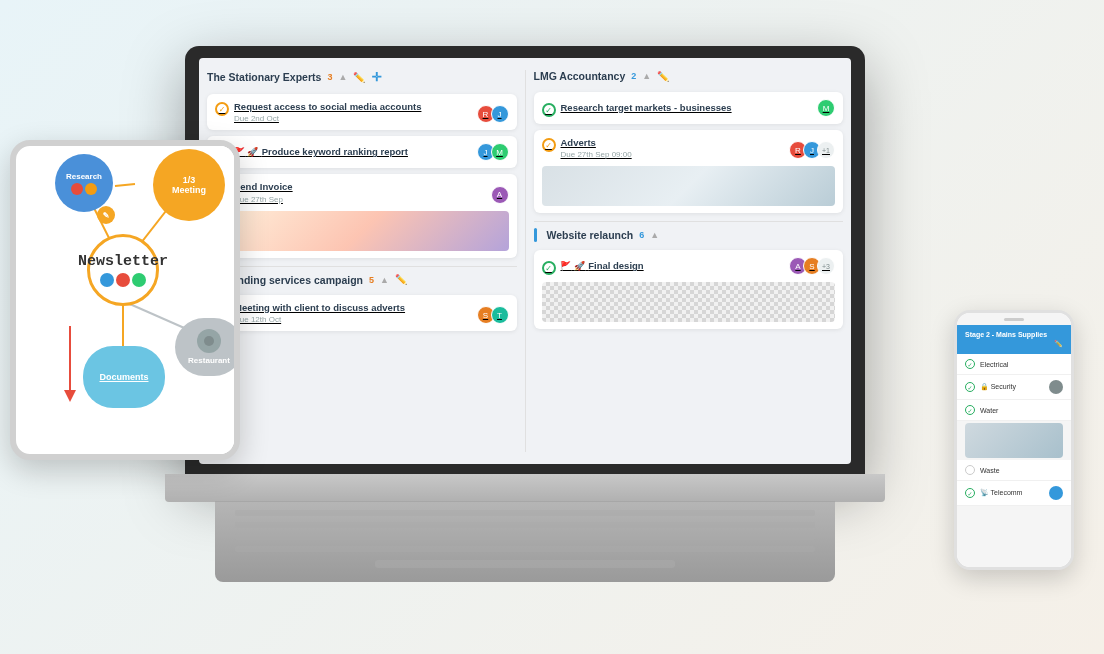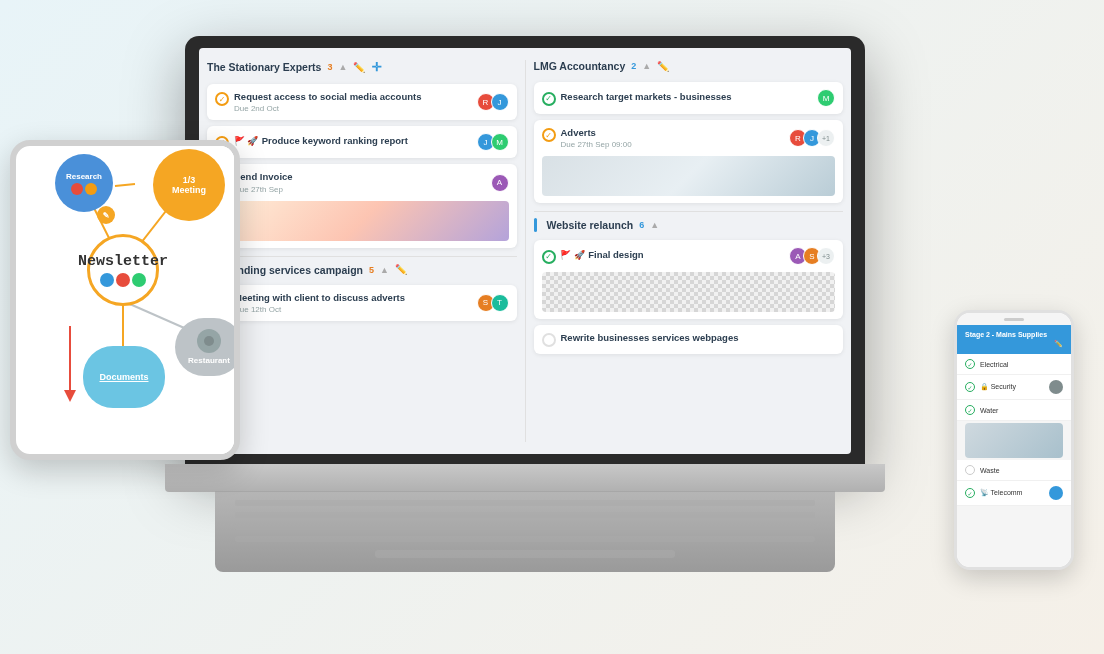--- a/index.html
+++ b/index.html
@@ -17,21 +17,21 @@
       position: relative;
       width: 1104px;
       height: 654px;
       background: linear-gradient(135deg, #e8f4f8 0%, #f5f0e8 100%);
     }
 
     
     .laptop {
       position: absolute;
       left: 185px;
-      top: 36px;
+      top: 46px;
       width: 700px;
       height: 560px;
     }
     .laptop-screen-border {
       position: absolute;
       top: 0; left: 0;
       width: 680px;
       height: 430px;
       background: #2a2a2a;
       border-radius: 14px 14px 0 0;
@@ -125,22 +125,23 @@
       padding: 7px 8px;
       box-shadow: 0 1px 4px rgba(0,0,0,0.08);
       display: flex;
       flex-direction: column;
       gap: 3px;
       position: relative;
       overflow: hidden;
     }
     .task-card-top {
       display: flex;
-      align-items: center;
+      align-items: flex-end;
       justify-content: space-between;
+      text-decoration: underline;
     }
     .task-card-left {
       display: flex;
       align-items: flex-start;
       gap: 5px;
     }
     .check-circle {
       width: 14px;
       height: 14px;
       border: 2px solid #e0e0e0;
@@ -539,30 +540,20 @@
                     <div class="avatar-sm a4">A</div>
                     <div class="avatar-sm a5">S</div>
                     <div class="avatar-plus">+3</div>
                   </div>
                 </div>
                 <div class="task-image">
                   <div class="task-image-placeholder checkered"></div>
                 </div>
               </div>
 
-              <div class="task-card">
-                <div class="task-card-top">
-                  <div class="task-card-left">
-                    <div class="check-circle"></div>
-                    <div>
-                      <div class="task-title">Rewrite businesses services webpages</div>
-                    </div>
-                  </div>
-                </div>
-              </div>
             </div>
           </div>
         </div>
       </div>
     </div>
     <div class="laptop-base"></div>
     <div class="laptop-base-bottom"></div>
     <div class="laptop-keyboard">
       
       <svg width="620" height="80">

